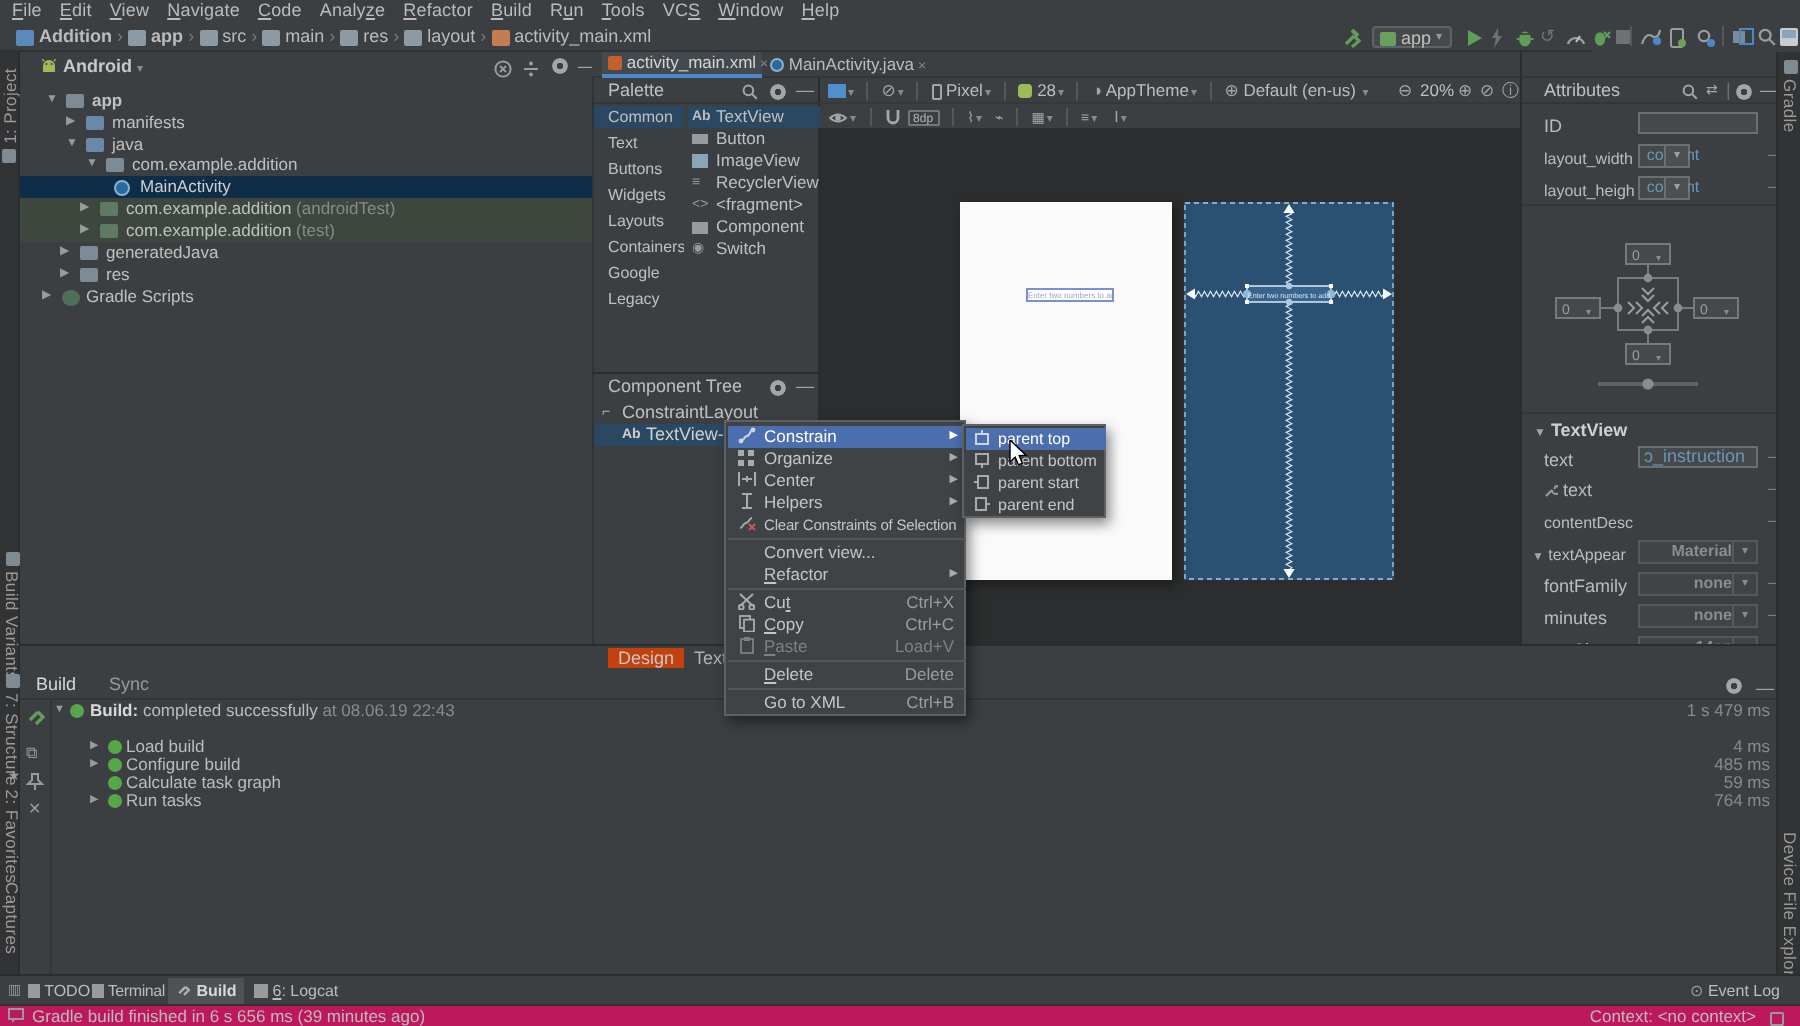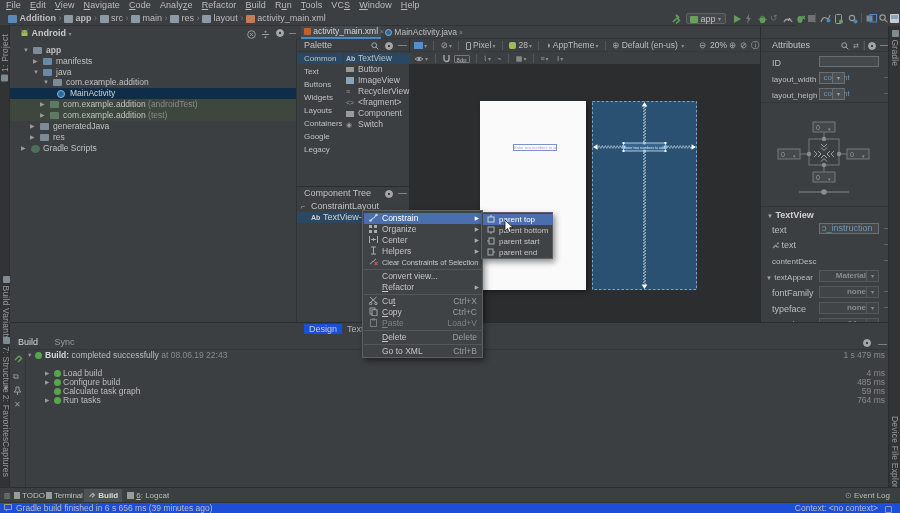--- a/index.html
+++ b/index.html
@@ -409,21 +409,21 @@
     <div class="abs combo2" style="left:47px;top:47px;">
         <span class="cval2">Material</span>
         <span class="cdrop">▾</span>
       </div>
     <div class="abs" style="left:0;top:65px;color:#bcbcbc;">fontFamily</div>
     <div class="abs combo2" style="left:47px;top:63px;">
         <span class="cval2">none</span>
         <span class="cdrop">▾</span>
       </div>
     <div class="abs" style="left:112px;top:63px;color:#7a7a7a;">—</div>
-    <div class="abs" style="left:0;top:81px;color:#bcbcbc;">typeface</div>
+    <div class="abs" style="left:0;top:81px;color:#bcbcbc;">minutes</div>
     <div class="abs combo2" style="left:47px;top:79px;">
         <span class="cval2">none</span>
         <span class="cdrop">▾</span>
       </div>
     <div class="abs" style="left:112px;top:79px;color:#7a7a7a;">—</div>
     <div class="abs" style="left:0;top:97px;color:#bcbcbc;">textSize</div>
     <div class="abs combo2" style="left:47px;top:95px;">
         <span class="cval2">14sp</span>
         <span class="cdrop">▾</span>
       </div>
@@ -432,21 +432,21 @@
 </div>
 <div class="abs" id="attrtab" style="left:760px;top:26px;width:128px;height:13px;background:#3c3f41;border-bottom:1px solid #323639;border-left:1px solid #2a2c2e;"></div>
 
 <div class="abs" id="rstrip" style="left:888px;top:26px;width:12px;height:476px;background:#313335;border-left:1px solid #2a2c2e;">
   <span class="vlab2" style="left:1px;top:4px;"><span style="display:inline-block;width:7px;height:7px;background:#7f8b93;border-radius:1px;"></span> Gradle</span>
   <span class="vlab2" style="left:1px;top:390px;">Device File Explorer</span>
 </div>
 
 <div class="abs" id="dtband" style="left:10px;top:322px;width:878px;height:12px;background:#3c3f41;border-top:1px solid #2a2c2e;">
   <div class="abs" style="left:294px;top:1px;height:11px;line-height:11px;">
-    <span style="display:inline-block;background:#1d4ed8;color:#c8c8c8;padding:0 5px;height:11px;">Design</span><span style="display:inline-block;padding:0 5px;color:#b0b0b0;">Text</span>
+    <span style="display:inline-block;background:#c2410c;color:#c8c8c8;padding:0 5px;height:11px;">Design</span><span style="display:inline-block;padding:0 5px;color:#b0b0b0;">Text</span>
   </div>
 </div>
 
 <div class="abs" id="build" style="left:10px;top:334px;width:878px;height:153px;background:#3c3f41;">
   <div class="abs" style="left:0;top:0;width:878px;height:16px;line-height:16px;border-bottom:1px solid #333639;">
     <span style="margin-left:8px;color:#d8d8d8;">Build</span>
     <span style="margin-left:14px;color:#9a9a9a;">Sync</span>
     <span class="abs gear" style="left:853px;top:5px;"></span>
     <span class="abs" style="left:868px;top:2px;color:#a5a5a5;">—</span>
   </div>
@@ -500,21 +500,21 @@
   <span class="abs" style="left:4px;top:0;color:#9a9a9a;font-size:7px;">▥</span>
   <span class="abs" style="left:14px;top:0;"><span class="bbi" style="width:6px;"></span> TODO</span>
   <span class="abs" style="left:46px;top:0;letter-spacing:-0.2px;"><span class="bbi" style="width:6px;"></span> Terminal</span>
   <span class="abs" style="left:84px;top:1px;height:13px;line-height:13px;background:#4e5254;padding:0 4px;"><svg width="8" height="8" viewBox="0 0 10 10" style="vertical-align:-1px;">
         <path d="M2,7 L6,3 M6,3 l2,2 L5,8" stroke="#b0b0b0" stroke-width="1.5" fill="none"></path>
       </svg> <b style="color:#d8d8d8;">Build</b></span>
   <span class="abs" style="left:127px;top:0;"><span class="bbi"></span> <u>6</u>: Logcat</span>
   <span class="abs" style="right:10px;top:0;"><span style="color:#9a9a9a;">⊙</span> Event Log</span>
 </div>
 
-<div class="abs" id="statusbar" style="left:0;top:502px;width:900px;height:11px;background:#1d4ed8;border-top:1px solid #323232;line-height:10px;color:#bcbcbc;font-size:8.5px;">
+<div class="abs" id="statusbar" style="left:0;top:502px;width:900px;height:11px;background:#be185d;border-top:1px solid #323232;line-height:10px;color:#bcbcbc;font-size:8.5px;">
   <span class="abs" style="left:4px;top:1px;"><svg width="8" height="8" viewBox="0 0 8 8">
         <rect x="0.5" y="0.5" width="7" height="5" fill="none" stroke="#9a9a9a"></rect>
         <path d="M2,5.5 l0,2 l2,-2" fill="#9a9a9a"></path>
       </svg></span>
   <span class="abs" style="left:16px;top:0;">Gradle build finished in 6 s 656 ms (39 minutes ago)</span>
   <span class="abs" style="right:22px;top:0;">Context: &lt;no context&gt;</span>
   <span class="abs" style="right:8px;top:2px;"><span style="display:inline-block;width:7px;height:7px;border:1px solid #9a9a9a;border-radius:1px;"></span></span>
 </div>
 
 <div class="abs" id="ctxmenu" style="left:362px;top:210px;width:121px;height:148px;background:#3f4345;border:1px solid #5e6163;box-shadow:2px 3px 6px rgba(0,0,0,0.45);z-index:50;color:#c5c5c5;">

